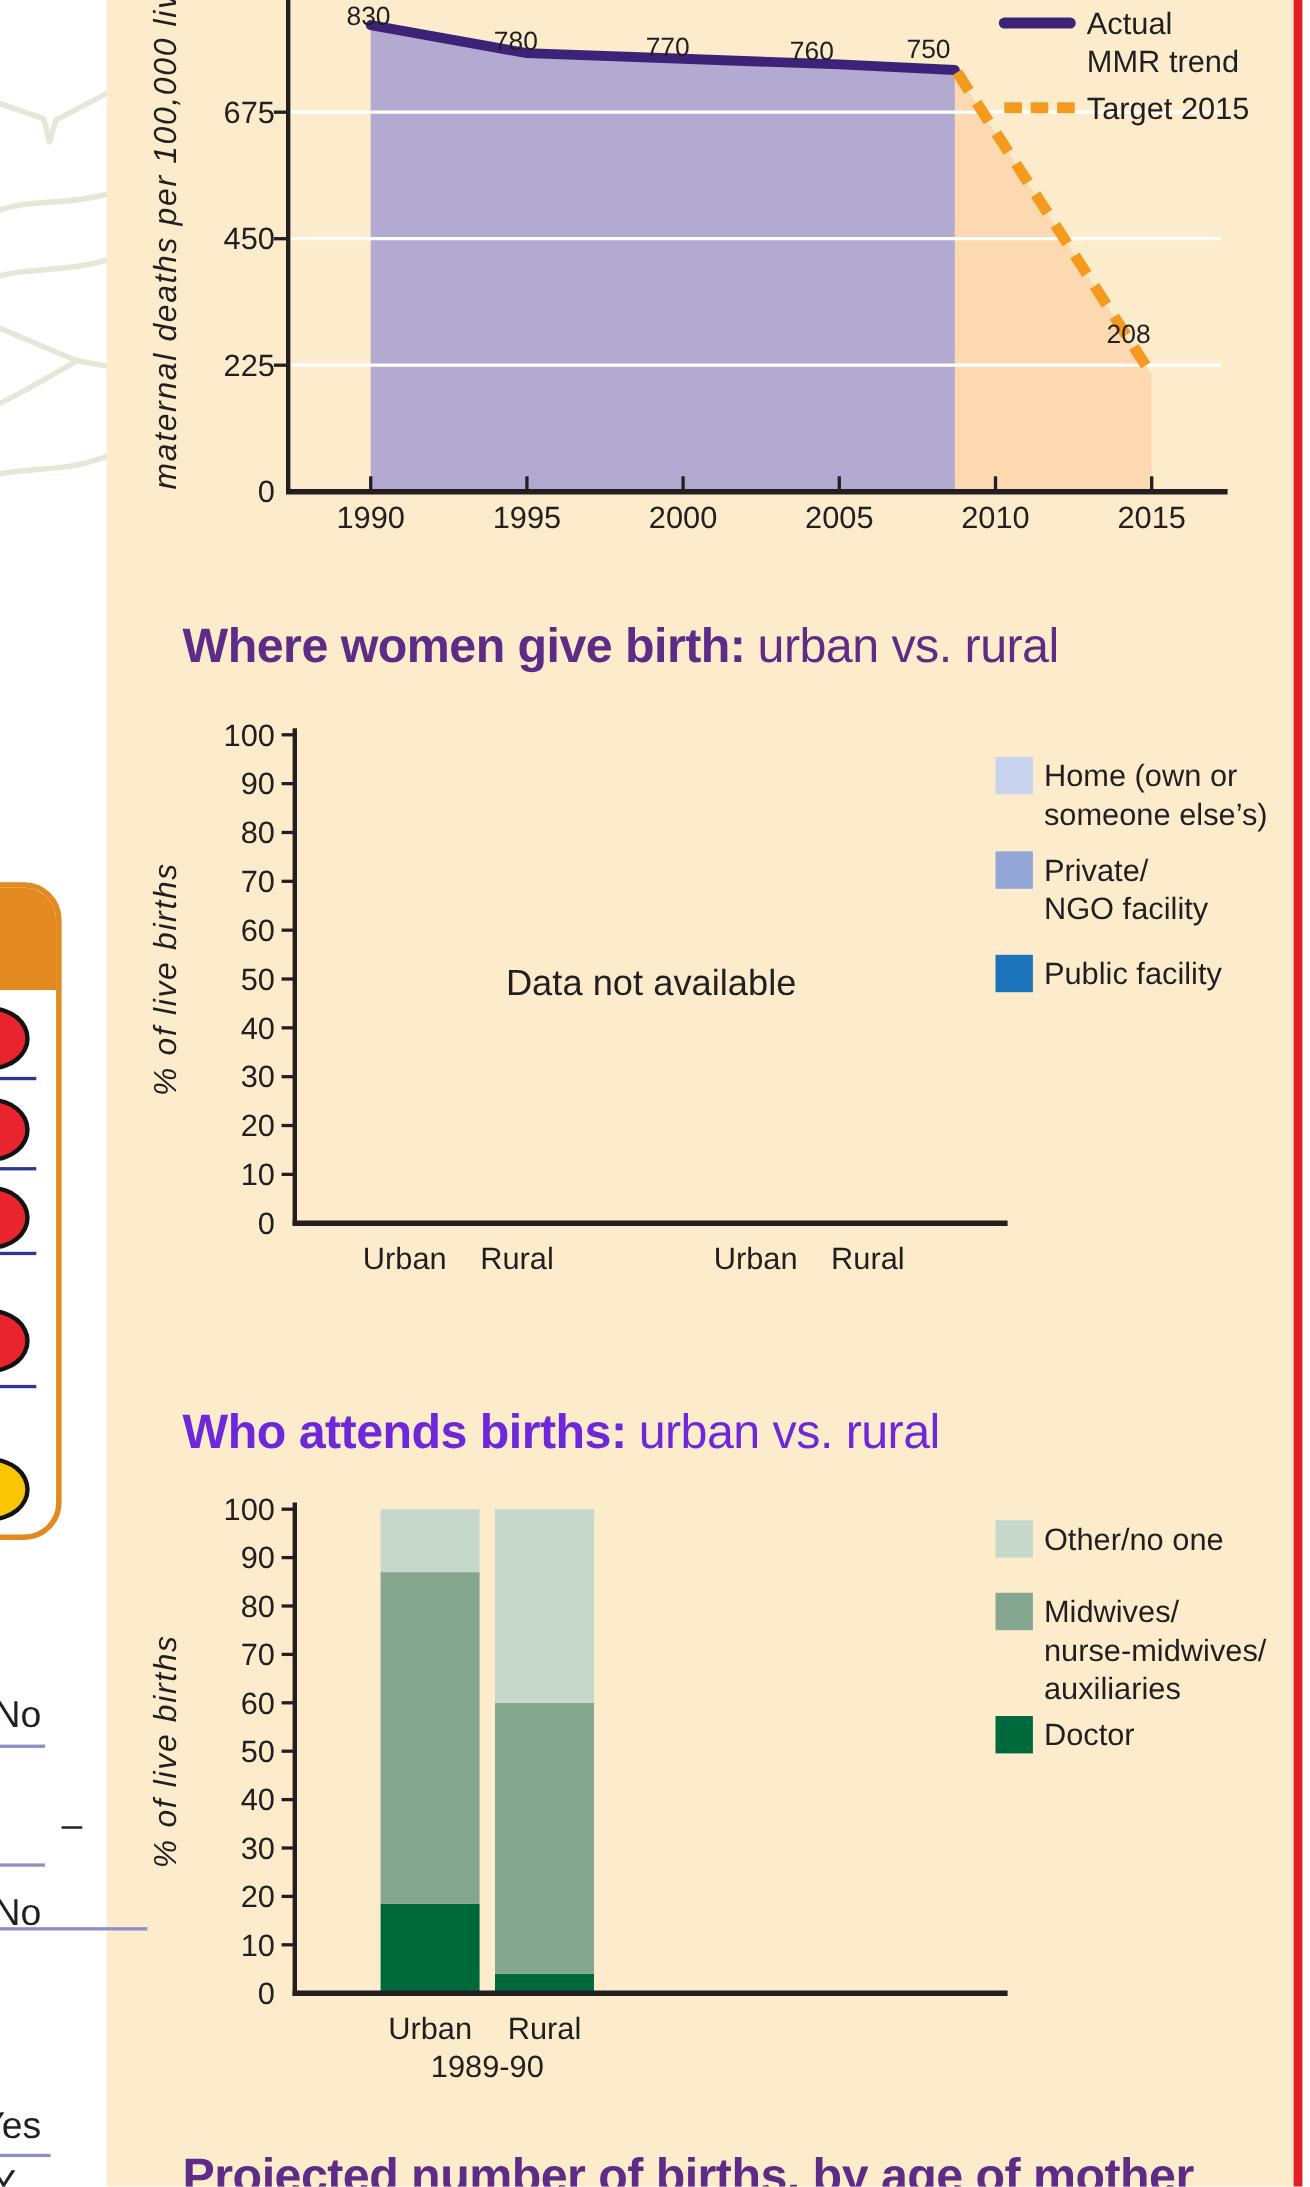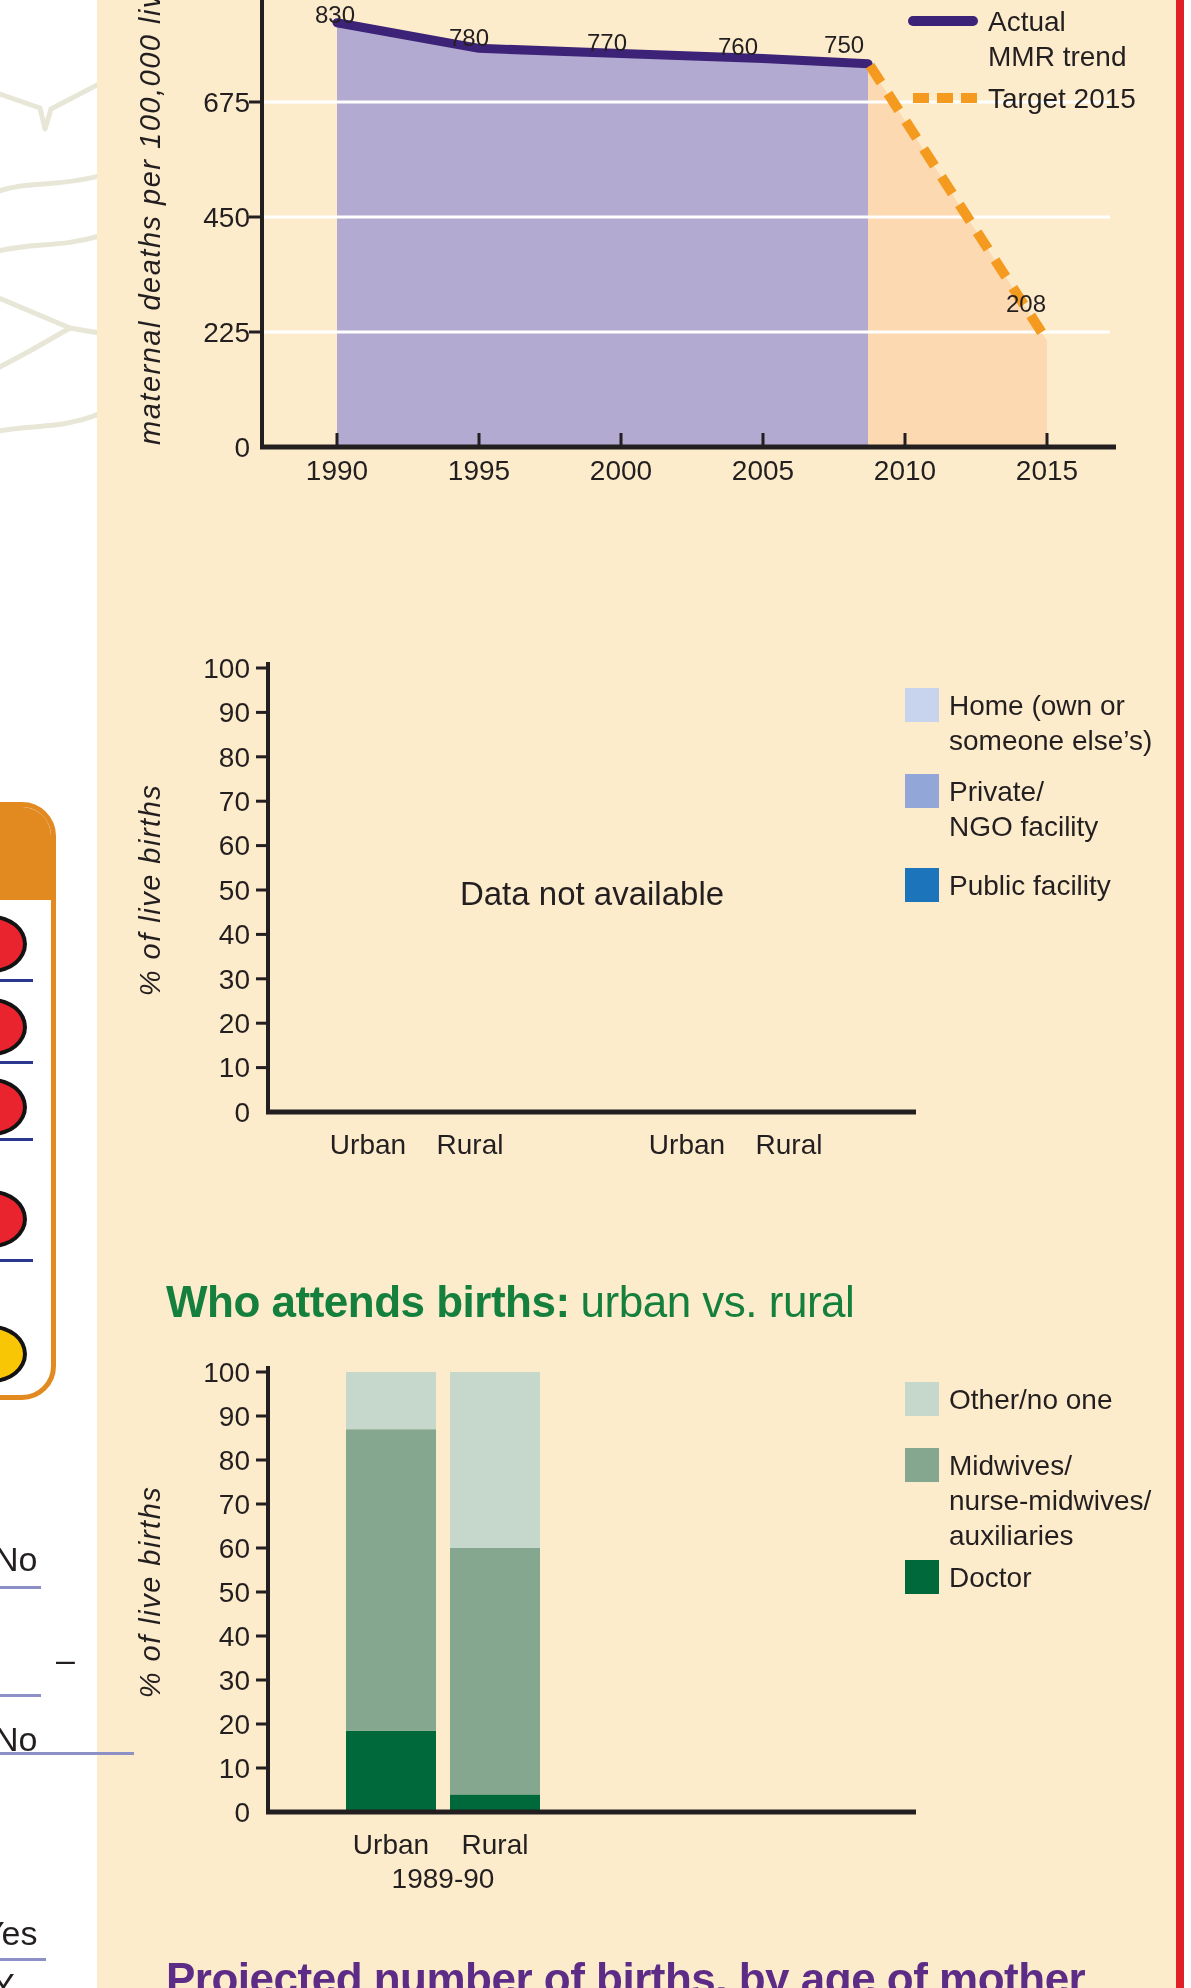--- a/index.html
+++ b/index.html
@@ -79,21 +79,24 @@
   <div class="ans a0"><span>No</span></div>
   <div class="rule r0"></div>
   <div class="ans a1"><span>–</span></div>
   <div class="rule r1"></div>
   <div class="ans a2"><span>No</span></div>
   <div class="rule r2"></div>
   <div class="ans a3"><span>Yes</span></div>
   <div class="rule r3"></div>
   <div class="ans a4"><span>Y</span></div>
 
-  <div class="section-title t-who" style="color: #15803d;">
+  <div class="section-title t-where" style="color: rgb(92, 44, 135);">
+    <span class="bold">Where women give birth:</span><span class="rest">urban vs. rural</span>
+  </div>
+  <div class="section-title t-who" style="color: #6d28d9;">
     <span class="bold">Who attends births:</span><span class="rest">urban vs. rural</span>
   </div>
   <div class="section-title t-proj" style="color: rgb(92, 44, 135);">
     <span class="bold">Projected number of births, by age of mother</span>
   </div>
 
   <svg id="charts" class="charts" width="1191" height="1988" viewBox="0 0 1191 1988">
       <g>
         <path d="M337,22.77777777777783 L479,48.33333333333337 L621,53.44444444444446 L763,58.5555555555556 L868.0800000000013,63.666666666666686 L868.0800000000013,447 L337,447 Z" fill="#b3aad1"></path>
         <path d="M868.0800000000013,63.666666666666686 L1047,340.68888888888887 L1047,447 L868.0800000000013,447 Z" fill="#fcd9b1"></path>

